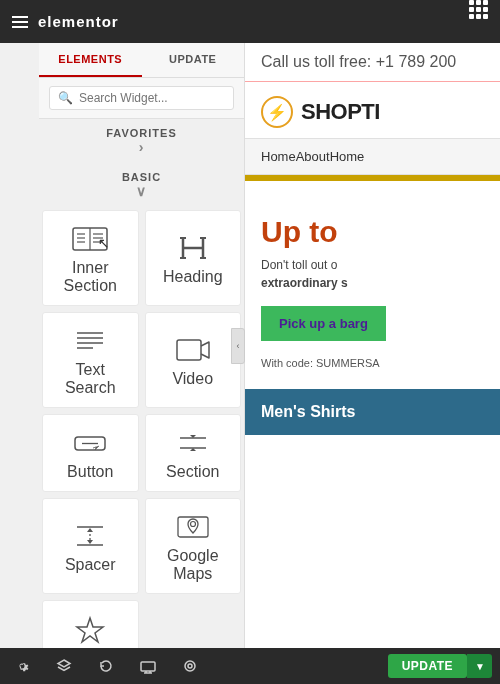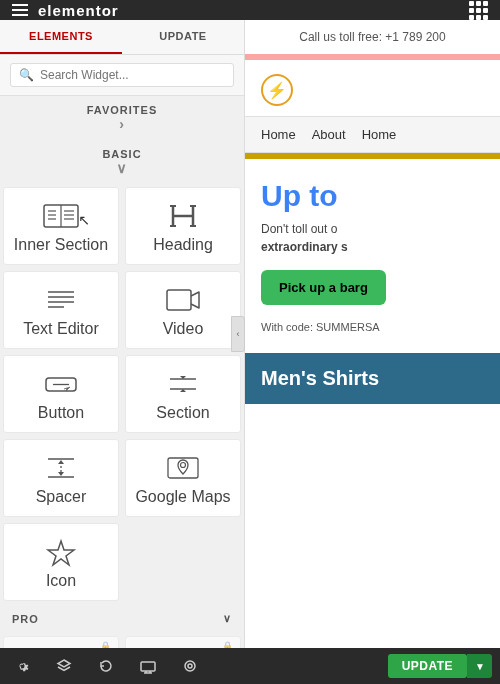--- a/index.html
+++ b/index.html
@@ -10,24 +10,23 @@
       overflow: hidden;
       display: flex;
       flex-direction: column;
     }
 
     
     .top-bar {
       background: #2a2a2a;
       color: #fff;
       display: flex;
-      align-items: center;
       justify-content: space-between;
       padding: 0 12px;
-      height: 20px;
+      height: 43px;
       flex-shrink: 0;
     }
     .top-bar-left { display: flex; align-items: center; gap: 10px; }
     .hamburger-icon { display: flex; flex-direction: column; gap: 3px; cursor: pointer; }
     .hamburger-icon span { display: block; width: 16px; height: 2px; background: #fff; }
     .top-bar-title { font-size: 15px; font-weight: 600; letter-spacing: 1px; color: #fff; }
     .top-bar-right .grid-icon { display: grid; grid-template-columns: repeat(3,5px); gap: 2px; }
     .grid-icon span { display: block; width: 5px; height: 5px; background: #fff; border-radius: 1px; }
 
     
@@ -214,28 +213,27 @@
 
     
     .right-preview {
       flex: 1;
       background: #fff;
       overflow: hidden;
       position: relative;
     }
     .preview-topbar {
       background: #fff;
-      border-bottom: 6px solid #fca5a5;
+      border-bottom: 1px solid #fca5a5;
       padding: 10px 16px;
-      font-size: 12px;
+      font-size: 16px;
       color: #555;
       white-space: nowrap;
       overflow: hidden;
       text-overflow: ellipsis;
-      text-align: center;
     }
     .preview-content {
       overflow: hidden;
       height: calc(100% - 36px);
     }
     .preview-logo-area {
       padding: 14px 16px 10px;
       display: flex;
       align-items: center;
       gap: 8px;
@@ -257,69 +255,69 @@
       font-weight: 800;
       color: #222;
       letter-spacing: -0.5px;
     }
     .preview-nav {
       background: #f5f5f5;
       border-top: 1px solid #e0e0e0;
       border-bottom: 1px solid #e0e0e0;
       padding: 10px 16px;
       display: flex;
-      gap: 16px;
     }
     .nav-item {
       font-size: 13px;
       color: #333;
       font-weight: 500;
     }
     .preview-hero-banner {
       background: #c8a000;
       height: 6px;
     }
     .preview-hero {
       padding: 20px 16px 12px;
     }
     .hero-title {
       font-size: 30px;
       font-weight: 900;
-      color: #3b82f6;
+      color: #c2410c;
       line-height: 1.1;
+      margin-top: 14px;
     }
     .hero-subtitle {
       font-size: 12px;
       color: #444;
       margin-top: 8px;
       line-height: 1.5;
     }
     .hero-subtitle strong { font-weight: 700; }
     .hero-btn {
       background: #3cb85c;
-      color: #000000;
+      color: #4c1d95;
       border: none;
-      border-radius: 6px;
+      border-radius: 0;
       padding: 10px 18px;
       font-size: 13px;
       font-weight: 700;
       margin-top: 14px;
       cursor: pointer;
       display: inline-block;
     }
     .hero-code {
       font-size: 11px;
       color: #555;
       margin-top: 16px;
     }
     .preview-product-banner {
       background: #2d6a8a;
       padding: 14px 16px;
       color: #fff;
-      font-size: 20px;
+      font-size: 16px;
       font-weight: 800;
       margin-top: 8px;
     }
 
     
     .collapse-toggle {
       position: absolute;
       right: -1px;
       top: 50%;
       transform: translateY(-50%);
@@ -362,21 +360,21 @@
         <span></span>
       <span></span>
         <span></span>
         <span></span>
     </div>
   </div>
 </div>
 
 <div class="main-layout">
 
-  <div class="left-panel" style="position:relative;">
+  <div class="left-panel" style="position:relative;padding-left:39px;">
 
     <div class="panel-tabs">
       <div class="panel-tab active">ELEMENTS</div>
       <div class="panel-tab">UPDATE</div>
     </div>
 
     <div class="search-box">
       <div class="search-input-wrap">
         <span class="search-icon-small">🔍</span>
         <input type="text" placeholder="Search Widget..." style="">
@@ -431,21 +429,21 @@
 
       <div class="widget-item">
         <div class="widget-icon">
           <svg width="34" height="26" viewBox="0 0 34 26">
             <line x1="4" y1="5" x2="30" y2="5" stroke="#555" stroke-width="1.5"></line>
             <line x1="4" y1="10" x2="30" y2="10" stroke="#555" stroke-width="1.5"></line>
             <line x1="4" y1="15" x2="30" y2="15" stroke="#555" stroke-width="1.5"></line>
             <line x1="4" y1="20" x2="20" y2="20" stroke="#555" stroke-width="1.5"></line>
           </svg>
         </div>
-        <span class="widget-label">Text Editor</span>
+        <span class="widget-label">Text Search</span>
       </div>
 
       <div class="widget-item">
         <div class="widget-icon">
           <svg width="34" height="26" viewBox="0 0 34 26">
             <rect x="1" y="3" width="24" height="20" rx="2" fill="none" stroke="#555" stroke-width="1.5"></rect>
             <polyline points="25,9 33,5 33,21 25,17" fill="none" stroke="#555" stroke-width="1.5" stroke-linejoin="round"></polyline>
           </svg>
         </div>
         <span class="widget-label">Video</span>
@@ -550,20 +548,21 @@
     <div style="margin-top:auto;"></div>
   </div>
 
   <div class="right-preview">
     <div class="preview-topbar">
       <span>Call us toll free: +1 789 200</span>
     </div>
     <div class="preview-content">
       <div class="preview-logo-area">
         <div class="logo-bolt">⚡</div>
+        <span class="logo-text">SHOPTI</span>
       </div>
       <div class="preview-nav">
         <span class="nav-item">Home</span>
         <span class="nav-item">About</span>
         <span class="nav-item">Home</span>
       </div>
       <div class="preview-hero-banner"></div>
       <div class="preview-hero">
         <div class="hero-title">Up to</div>
         <div class="hero-subtitle">

